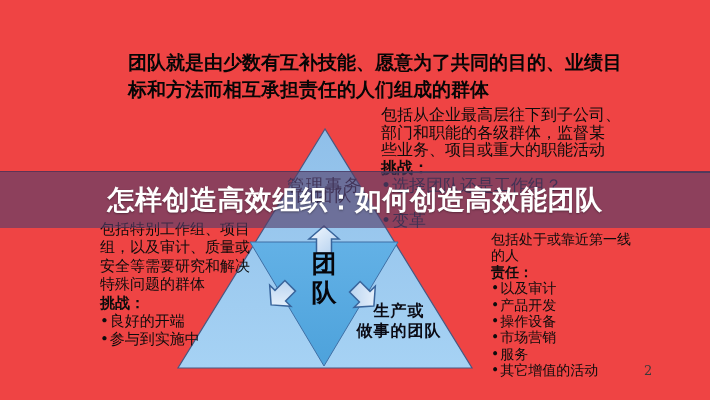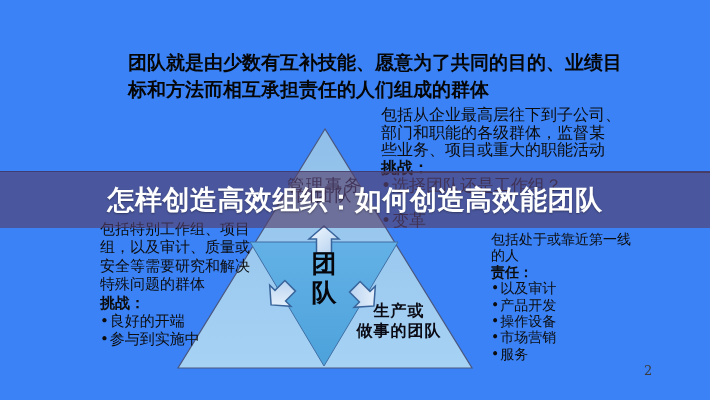--- a/index.html
+++ b/index.html
@@ -1,17 +1,17 @@
 <!DOCTYPE html>
 <html><head>
 <meta charset="utf-8">
 <style>
   html,body{margin:0;padding:0;background:#888;}
   .slide{
-    position:relative;width:710px;height:400px;background:#3b82f6;
+    position:relative;width:710px;height:400px;background:#ef4444;
     overflow:hidden;font-family:"DejaVu Sans","Liberation Sans",sans-serif;
   }
   .abs{position:absolute;}
 
   
   .top-definition{
     left:128px;top:49px;width:534px;
     font-weight:bold;font-size:19px;line-height:27px;color:#060606;
     font-family:"DejaVu Sans","Liberation Sans",sans-serif;
   }
@@ -134,20 +134,21 @@
 
   <div class="abs body-block br-block">
     <div>包括处于或靠近第一线</div>
     <div>的人</div>
     <div class="bold-label">责任：</div>
     <div class="bullet">以及审计</div>
     <div class="bullet">产品开发</div>
     <div class="bullet">操作设备</div>
     <div class="bullet">市场营销</div>
     <div class="bullet">服务</div>
+    <div class="bullet">其它增值的活动</div>
   </div>
 
   <div class="abs page-number">2</div>
 
   <div class="abs banner">
     <span class="banner-title">怎样创造高效组织：如何创造高效能团队</span>
   </div>
 
 </div>
 

